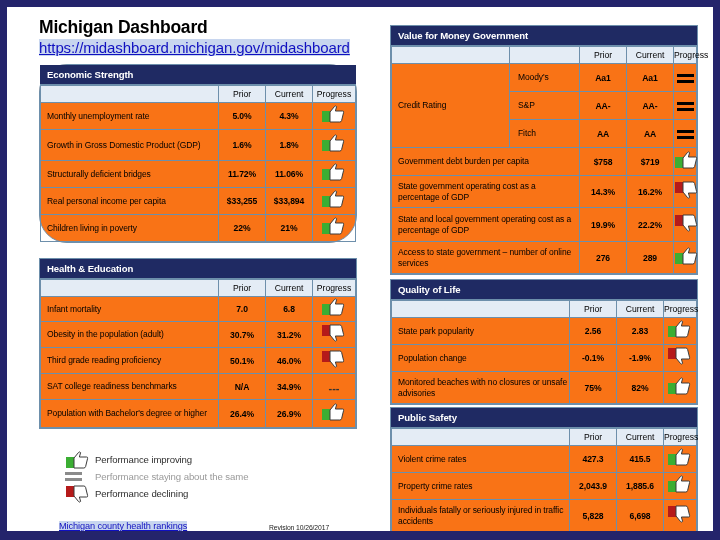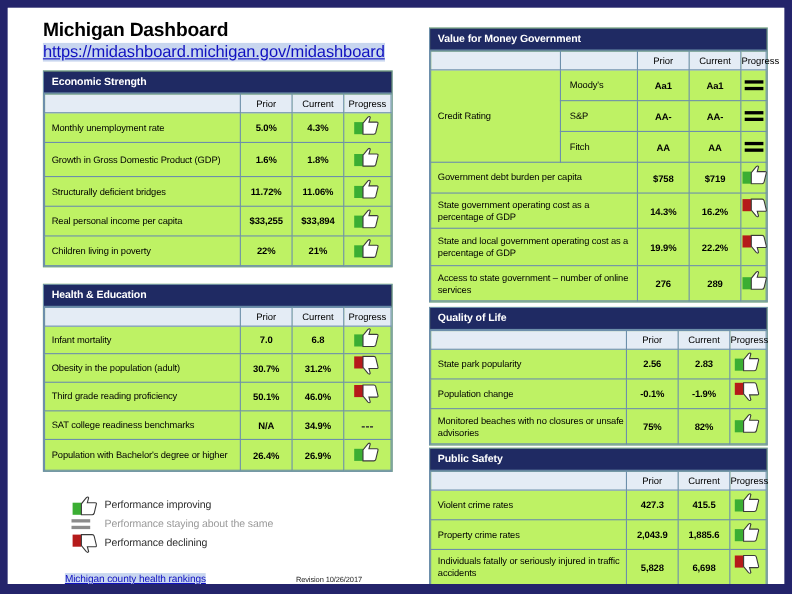--- a/index.html
+++ b/index.html
@@ -30,21 +30,21 @@
     letter-spacing: -0.2px; line-height: 20px;
   }
   .dash-link {
     display: inline-block; margin-top: 2px;
     font-size: 15px; color: #1010c0;
     background: #c8d6ef; text-decoration: underline;
     letter-spacing: -0.1px;
   }
 
   
-  .panel { position: absolute; border: 1px solid #6d8fab; background: #bef264; }
+  .panel { position: absolute; border: 1px solid #6d8fab; background: #f97316; }
   .panel-head {
     background: #1f2a63; color: #ffffff;
     font-size: 9.6px; font-weight: bold;
     padding: 4px 6px 4px 7px; letter-spacing: -0.1px;
     border-bottom: 1px solid #6d8fab;
   }
   table.grid { width: 100%; border-collapse: collapse; table-layout: fixed; }
   table.grid td, table.grid th { border: 1px solid #6d8fab; }
   .colhead-row td {
     background: #e4ecf5; color: #000000;
@@ -100,21 +100,21 @@
 
 <div id="page">
 <div id="inner">
 
   <div class="title-block">
     <div class="dash-title">Michigan Dashboard</div>
     <a class="dash-link" href="#">https://midashboard.michigan.gov/midashboard</a>
   </div>
 
   <div id="panels">
-        <div class="panel" style="left: 32px; top: 57px; width: 318px;">
+        <div class="panel" style="left: 32px; top: 57px; width: 318px; border-radius: 28px;">
           <div class="panel-head">Economic Strength</div>
           <table class="grid">
             <colgroup>
               <col style="width:178px">
               <col style="width:47px">
               <col style="width:47px">
               <col>
             </colgroup>
             <tbody>
               <tr class="colhead-row">

